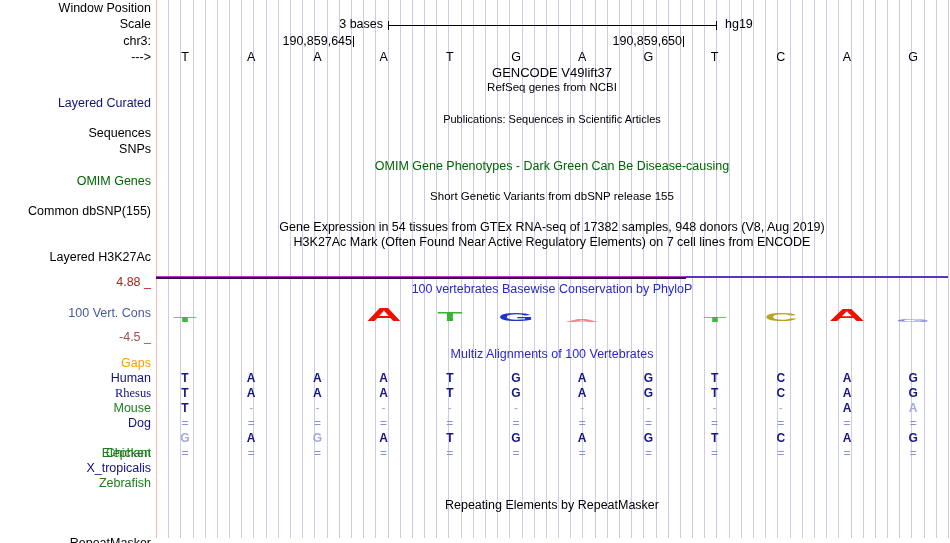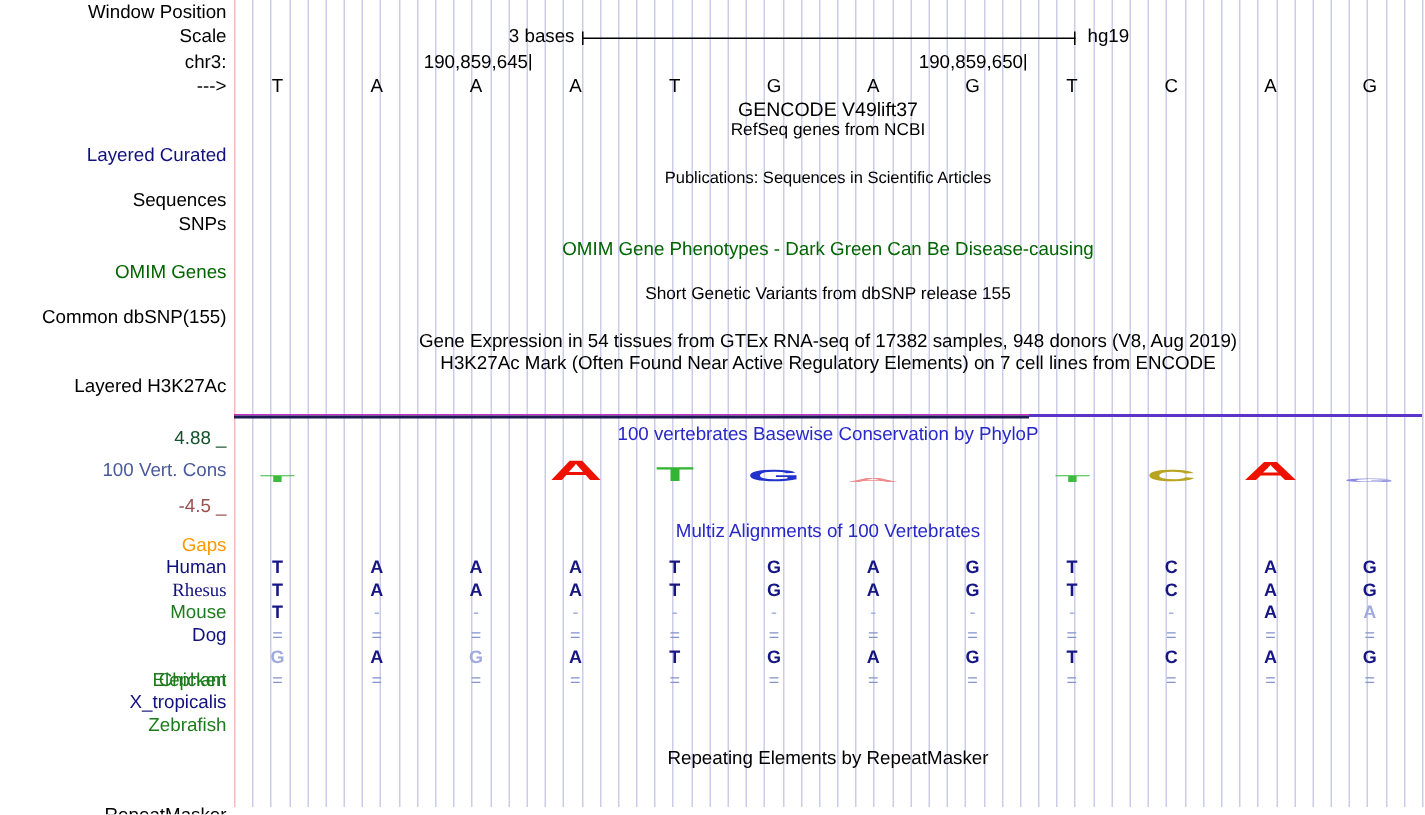--- a/index.html
+++ b/index.html
@@ -118,21 +118,21 @@
       <div class="lbl" style="top: 2px; color: rgb(0, 0, 0);">Window Position</div>
       <div class="lbl" style="top: 18px; color: rgb(0, 0, 0);">Scale</div>
       <div class="lbl" style="top: 35px; color: rgb(0, 0, 0);">chr3:</div>
       <div class="lbl" style="top: 51px; color: rgb(0, 0, 0);">---&gt;</div>
       <div class="lbl" style="top: 97px; color: rgb(16, 16, 126);">Layered Curated</div>
       <div class="lbl" style="top: 127px; color: rgb(0, 0, 0);">Sequences</div>
       <div class="lbl" style="top: 143px; color: rgb(0, 0, 0);">SNPs</div>
       <div class="lbl" style="top: 175px; color: rgb(0, 100, 0);">OMIM Genes</div>
       <div class="lbl" style="top: 205px; color: rgb(0, 0, 0);">Common dbSNP(155)</div>
       <div class="lbl" style="top: 251px; color: rgb(0, 0, 0);">Layered H3K27Ac</div>
-      <div class="lbl" style="top: 286px; color: #14532d;">4.88 _</div>
+      <div class="lbl" style="top: 276px; color: #b91c1c;">4.88 _</div>
       <div class="lbl" style="top: 307px; color: rgb(74, 90, 155);">100 Vert. Cons</div>
       <div class="lbl" style="top: 331px; color: rgb(155, 79, 79);">-4.5 _</div>
       <div class="lbl" style="top: 537px; color: rgb(0, 0, 0);">RepeatMasker</div>
     </div>
   <div id="center-msgs">
       <div class="cmsg" style="top: 66px; font-size: 13px; color: rgb(0, 0, 0);">GENCODE V49lift37</div>
       <div class="cmsg" style="top: 81px; font-size: 11.5px; color: rgb(0, 0, 0);">RefSeq genes from NCBI</div>
       <div class="cmsg" style="top: 113px; font-size: 11px; color: rgb(0, 0, 0);">Publications: Sequences in Scientific Articles</div>
       <div class="cmsg" style="top: 160px; font-size: 12.5px; color: rgb(0, 100, 0);">OMIM Gene Phenotypes - Dark Green Can Be Disease-causing</div>
       <div class="cmsg" style="top: 190px; font-size: 11.5px; color: rgb(0, 0, 0);">Short Genetic Variants from dbSNP release 155</div>

